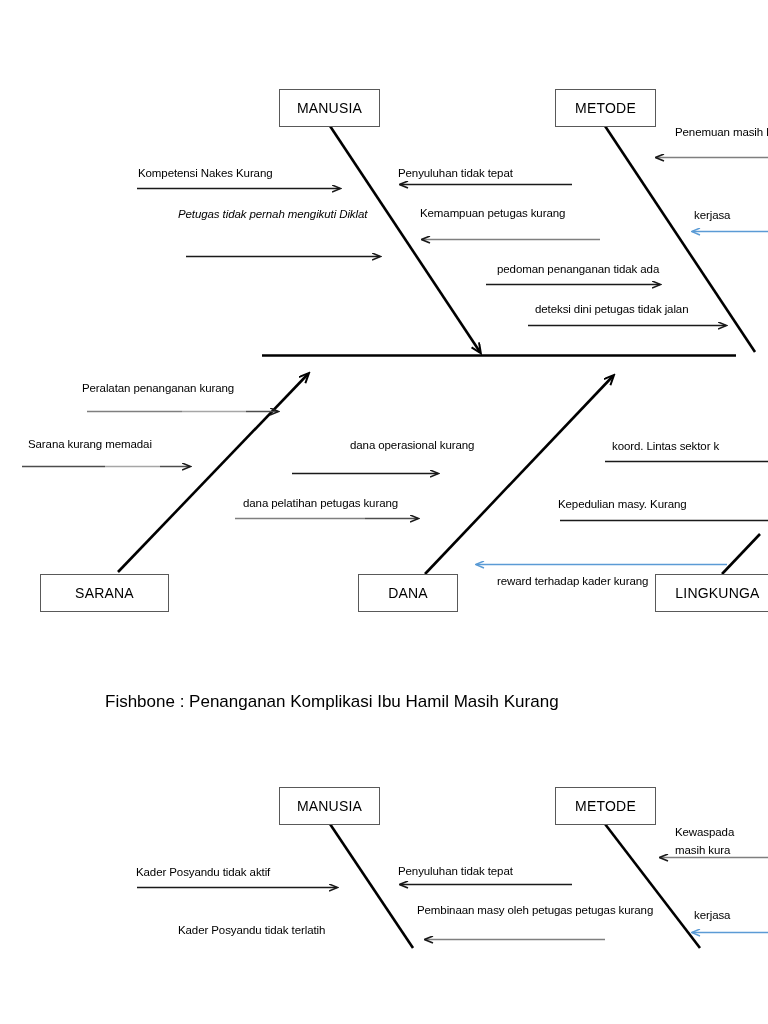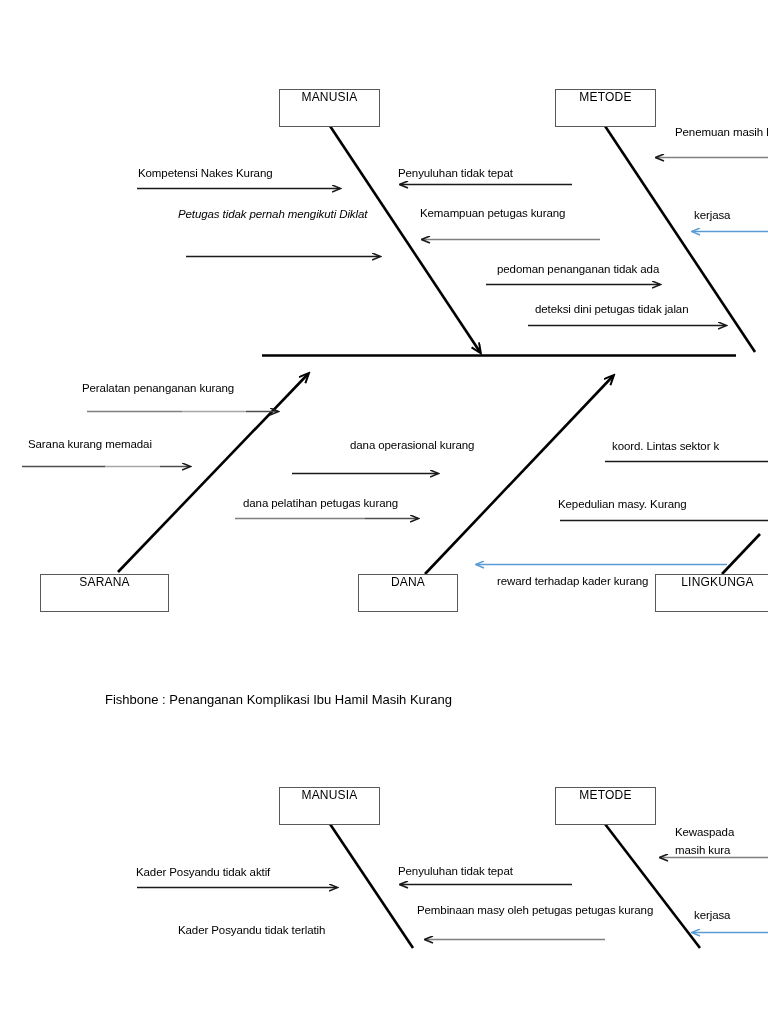--- a/index.html
+++ b/index.html
@@ -45,32 +45,33 @@
     white-space: normal;
     line-height: 16px;
     font-style: italic;
   }
   .boxlbl {
     position: absolute;
     box-sizing: border-box;
     border: 1px solid #595959;
     background: #ffffff;
     font-family: "Liberation Sans", sans-serif;
-    font-size: 12px;
+    font-size: 14px;
     color: #000000;
     display: flex;
+    align-items: center;
     justify-content: center;
     letter-spacing: 0.2px;
     white-space: nowrap;
     overflow: hidden;
   }
   .caption {
     position: absolute;
     font-family: "Liberation Sans", sans-serif;
-    font-size: 13px;
+    font-size: 17px;
     color: #000000;
     white-space: nowrap;
   }
 </style>
 </head>
 <body>
 
 <div id="page">
 
   <div class="diagram">

